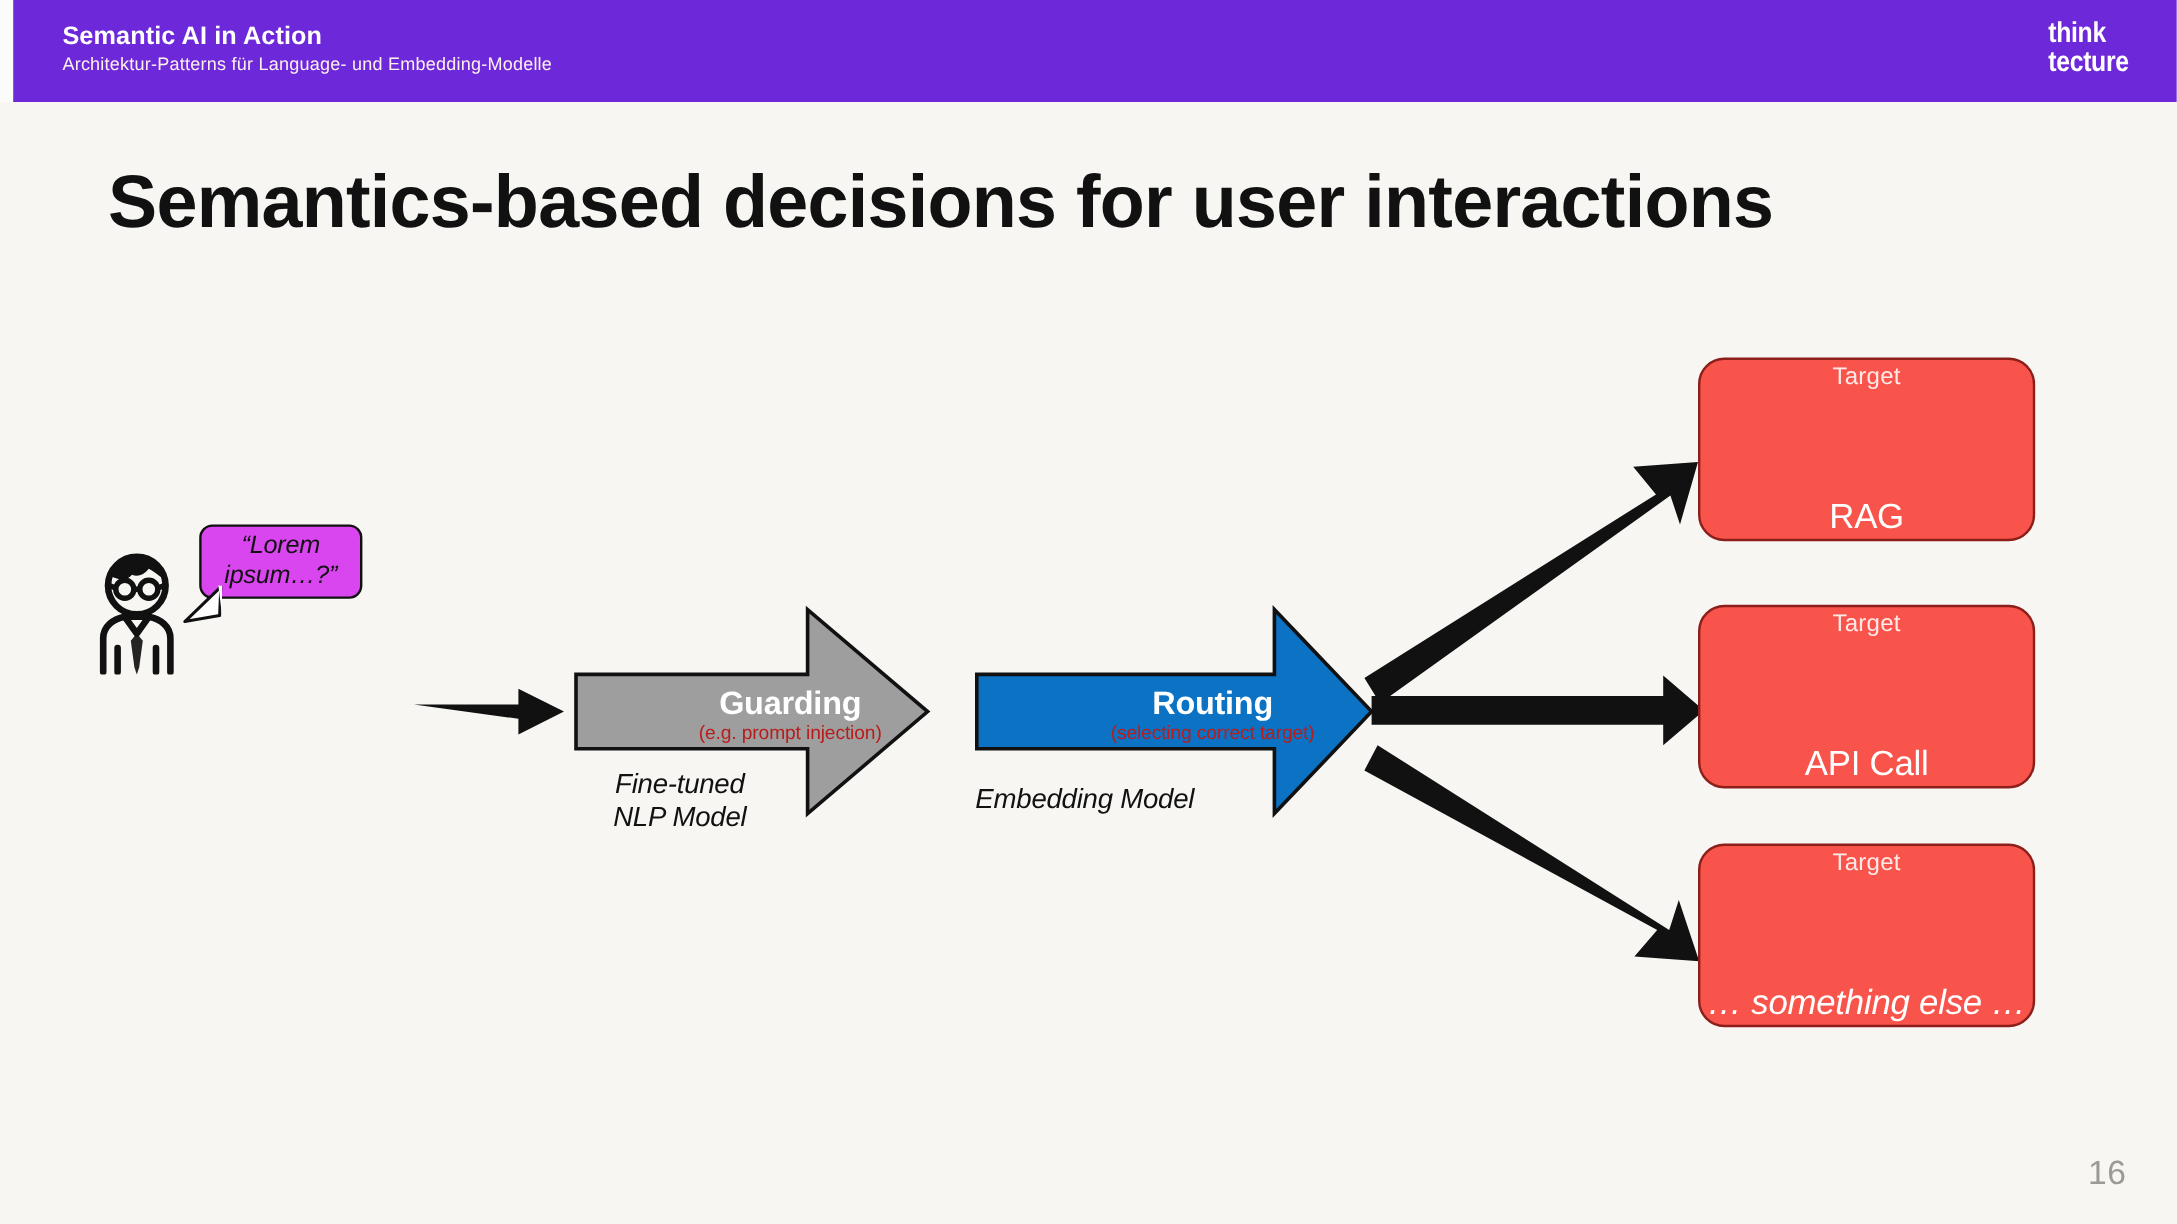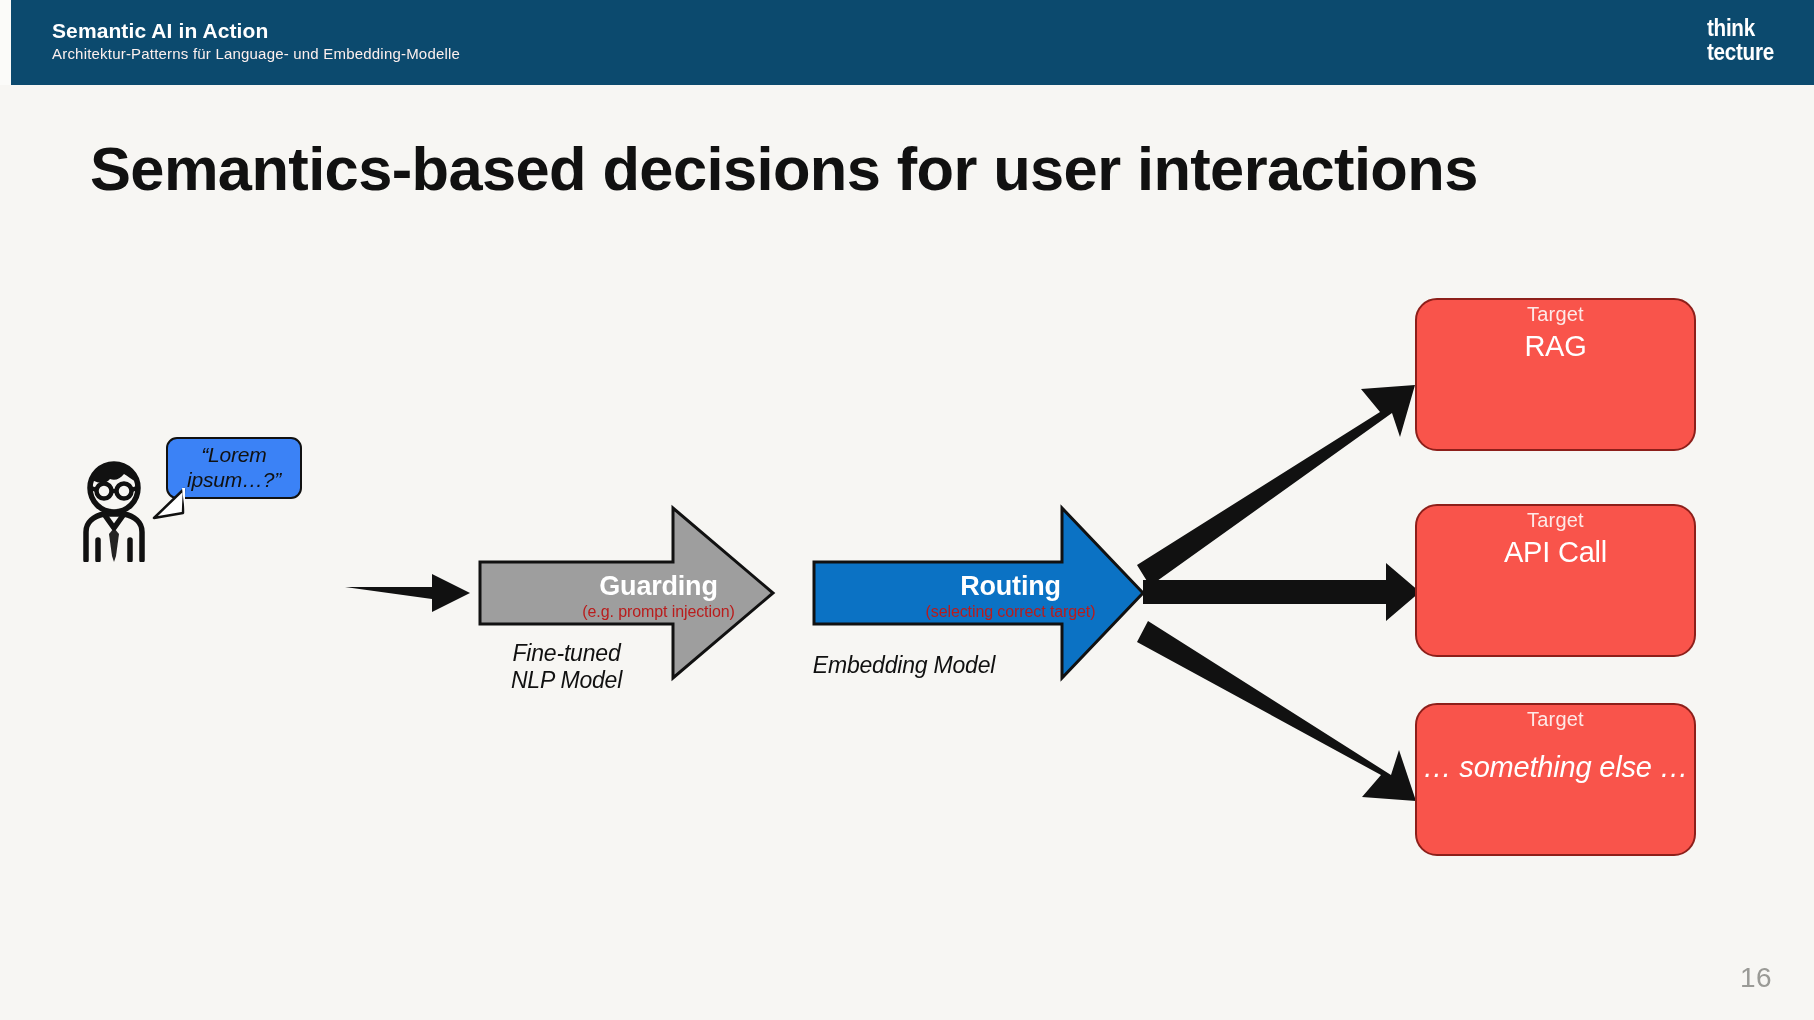--- a/index.html
+++ b/index.html
@@ -14,21 +14,21 @@
     overflow: hidden;
     position: relative;
   }
 
   
   .header-bar {
     position: absolute;
     left: 0; top: 0;
     width: 1814px;
     height: 85px;
-    background: #0c4a6e;
+    background: #6d28d9;
     box-sizing: border-box;
   }
   .header-accent {
     position: absolute;
     left: 0; top: 0;
     width: 11px; height: 85px;
     background: #fbfbf9;
   }
   .header-titles {
     position: absolute;
@@ -88,21 +88,21 @@
     left: 74px; top: 452px;
     width: 80px; height: 110px;
   }
 
   
   .bubble {
     position: absolute;
     left: 166px; top: 437px;
     width: 136px;
     height: 62px;
-    background: #3b82f6;
+    background: #d946ef;
     border: 2.5px solid #111111;
     border-radius: 11px;
     box-sizing: border-box;
     display: flex;
     align-items: center;
     justify-content: center;
   }
   .bubble-text {
     font-size: 21px;
     font-style: italic;
@@ -153,21 +153,21 @@
     position: absolute;
     width: 281px;
     height: 153px;
     background: #f9544b;
     border: 2.5px solid #8d1f1a;
     border-radius: 22px;
     box-sizing: border-box;
     display: flex;
     flex-direction: column;
     align-items: center;
-    justify-content: flex-start;
+    justify-content: space-between;
   }
   .target-kicker {
     font-size: 20px;
     font-weight: normal;
     color: #fde9e7;
     line-height: 1.45;
     letter-spacing: .2px;
   }
   .target-name {
     font-size: 29px;

